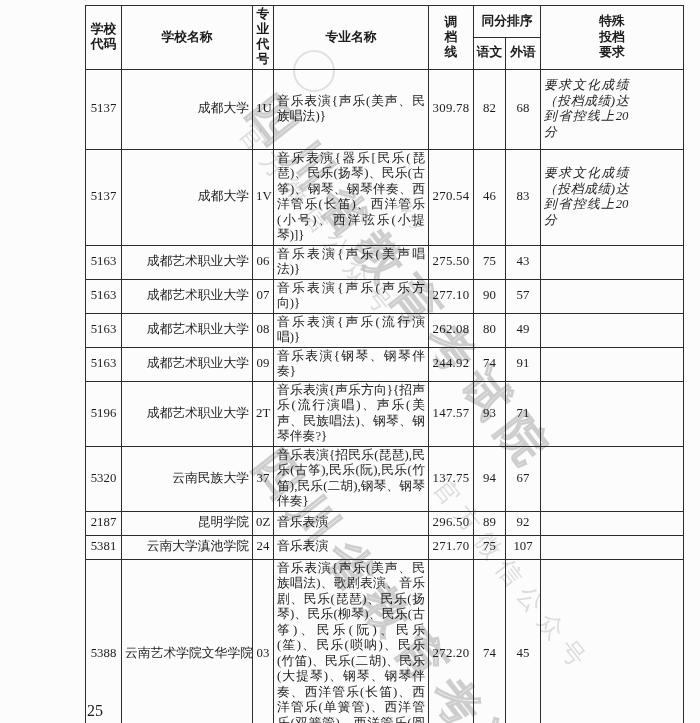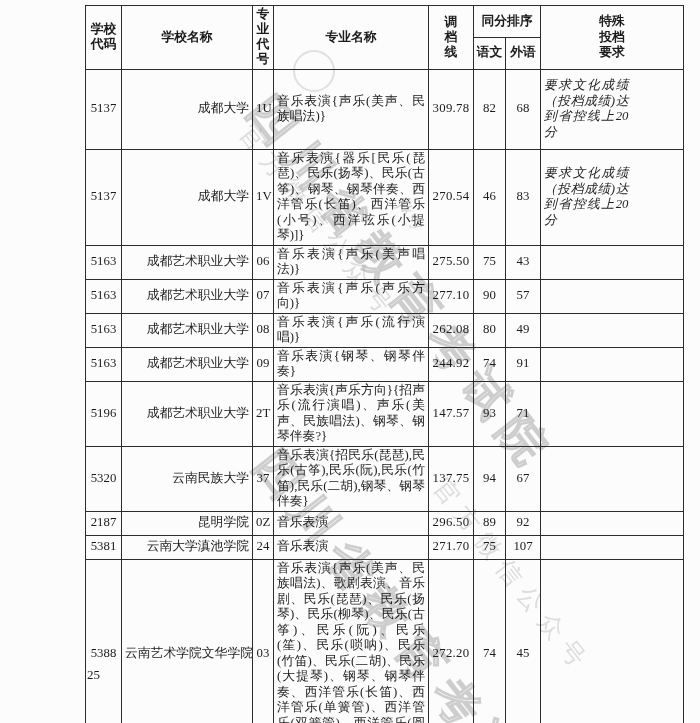--- a/index.html
+++ b/index.html
@@ -64,22 +64,22 @@
   .vtext span { display: inline-block; width: 1.15em; text-align: center; line-height: 15px; }
   .c-center { text-align: center; }
   .c-name { text-align: right; font-size: 12.5px; white-space: nowrap; overflow: hidden; margin-top: 48px; }
   .c-major { text-align: justify; padding: 2px 3px; }
   .c-score { text-align: center; font-weight: normal; letter-spacing: 0.3px; }
   .c-special { text-align: left; vertical-align: middle; padding: 2px 4px; }
   .c-special span { display: inline-block; width: 6.6em; text-align: justify; font-style: italic; }
 
   
   .page-number {
-    position: absolute; left: 87px; top: 667px; z-index: 1;
-    font-size: 13px;
+    position: absolute; left: 87px; top: 702px; z-index: 1;
+    font-size: 16px;
   }
 </style>
 </head>
 <body>
 
 <div class="watermark">
   <div class="wm-circle" style="left:293px; top:50px;"></div>
   <span class="wm-big" style="left:282px; top:82px; transform:rotate(52deg);">四川省教育考试院</span>
   <span class="wm-small" style="left:258px; top:118px; transform:rotate(52deg);">官方微信公众号</span>
   <span class="wm-latin" style="left:408px; top:196px; transform:rotate(50deg);">jksy</span>

